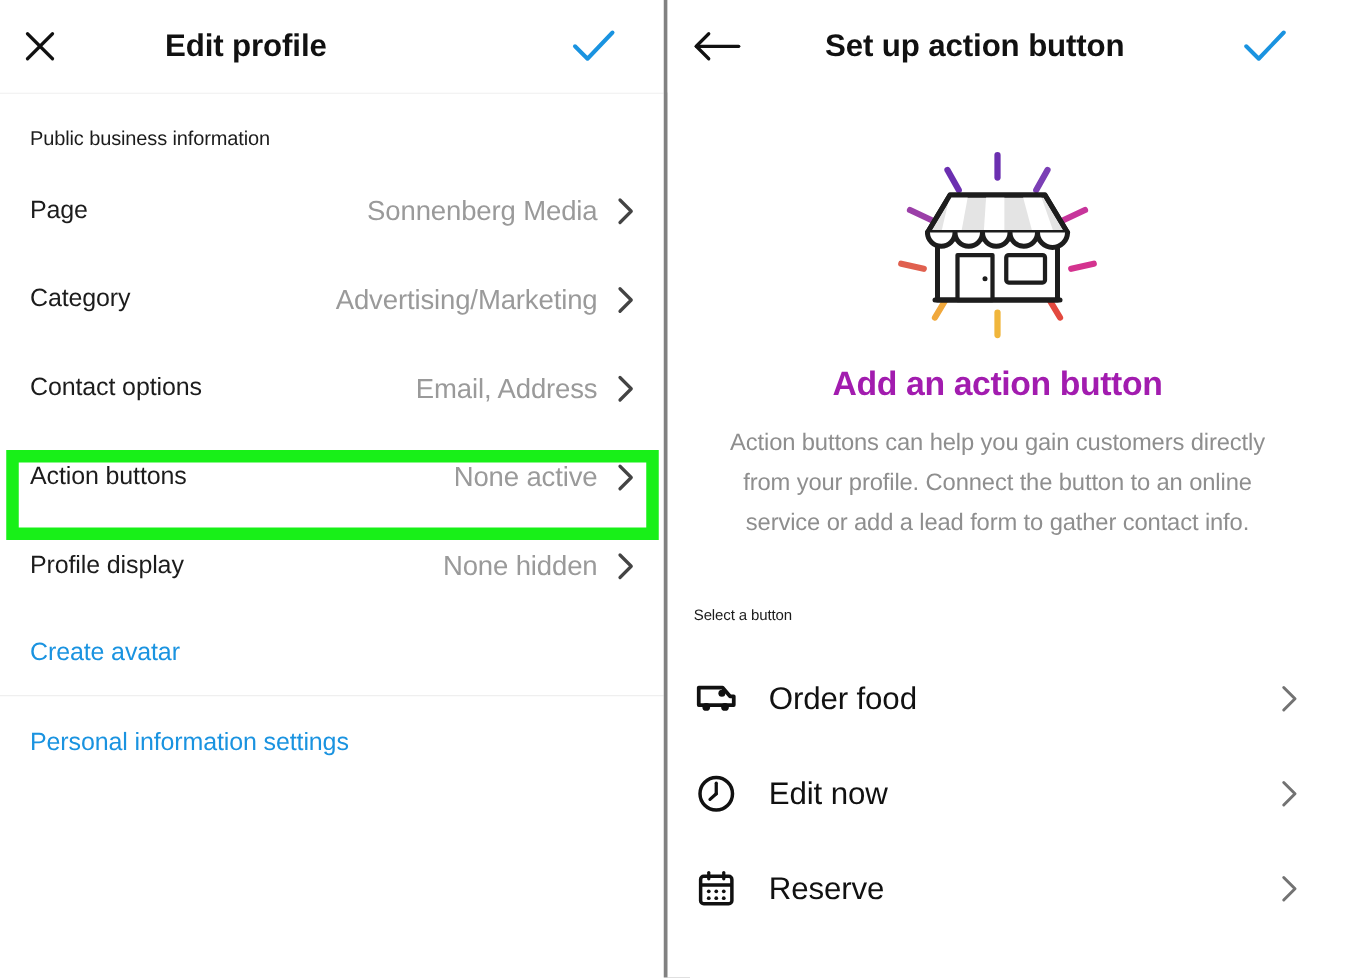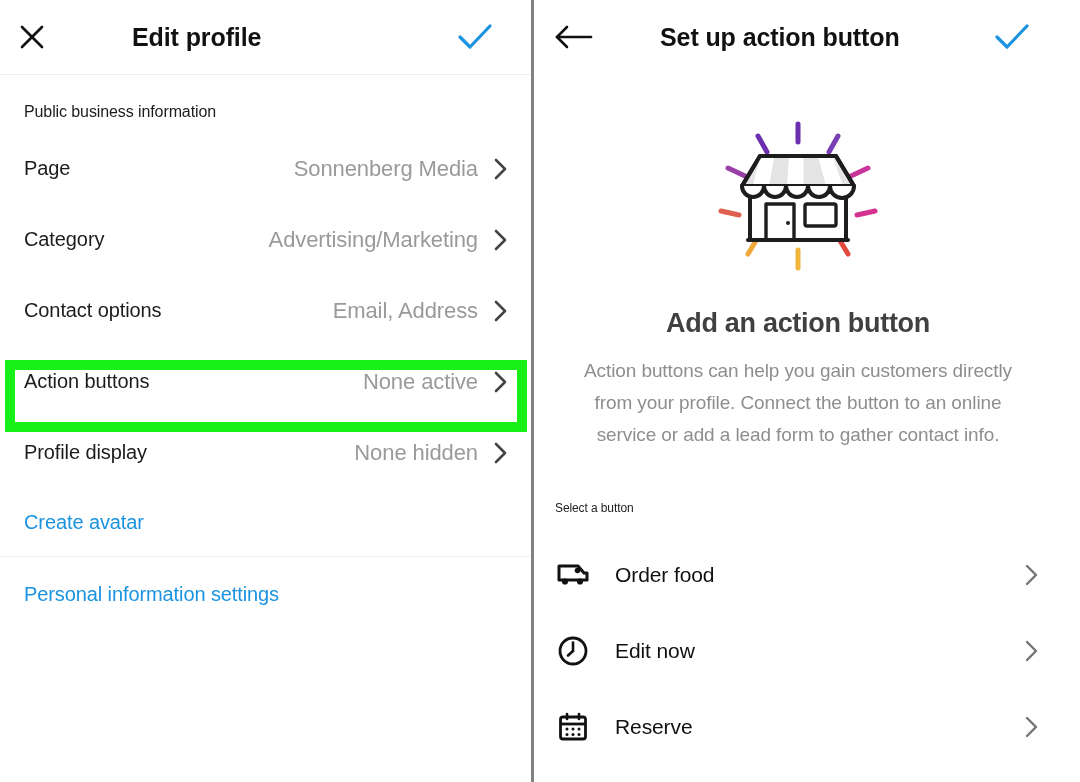--- a/index.html
+++ b/index.html
@@ -145,22 +145,22 @@
   
   .illus-wrap {
     display: flex;
     justify-content: center;
     margin-top: 42px;
   }
   .hero-title {
     text-align: center;
     font-size: 27px;
     font-weight: bold;
-    color: #404040;
-    margin-top: 22px;
+    color: #a21caf;
+    margin-top: 6px;
     letter-spacing: -0.3px;
   }
   .hero-body {
     text-align: center;
     font-size: 19px;
     line-height: 32px;
     color: #8e8e8e;
     margin: 16px auto 0 auto;
     width: 448px;
     letter-spacing: -0.1px;
@@ -180,21 +180,21 @@
   }
   .opt-icon {
     width: 36px;
     height: 36px;
     flex: 0 0 auto;
     display: flex;
     align-items: center;
     justify-content: center;
   }
   .opt-label {
-    font-size: 21px;
+    font-size: 25px;
     color: #111111;
     margin-left: 24px;
     flex: 1 1 auto;
     letter-spacing: -0.1px;
   }
   .opt-chev {
     width: 13px;
     height: 22px;
     flex: 0 0 auto;
   }

